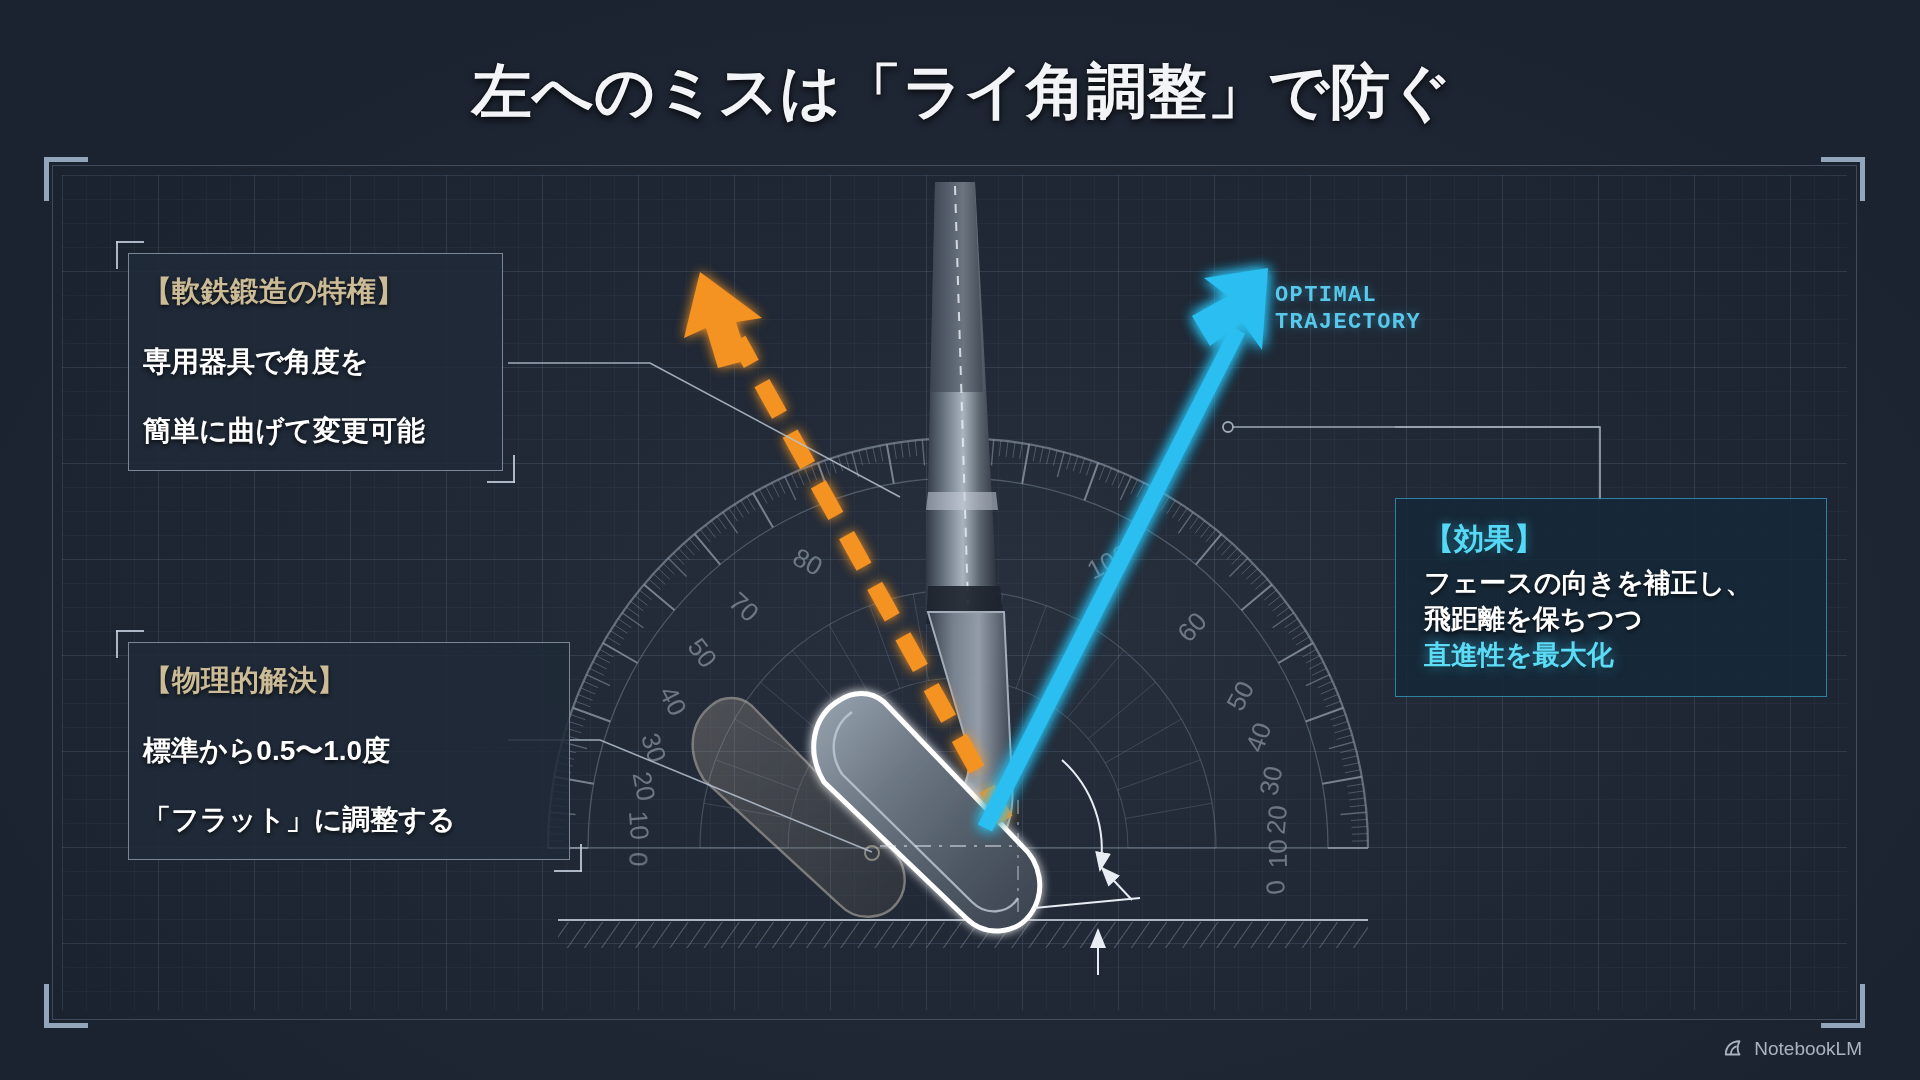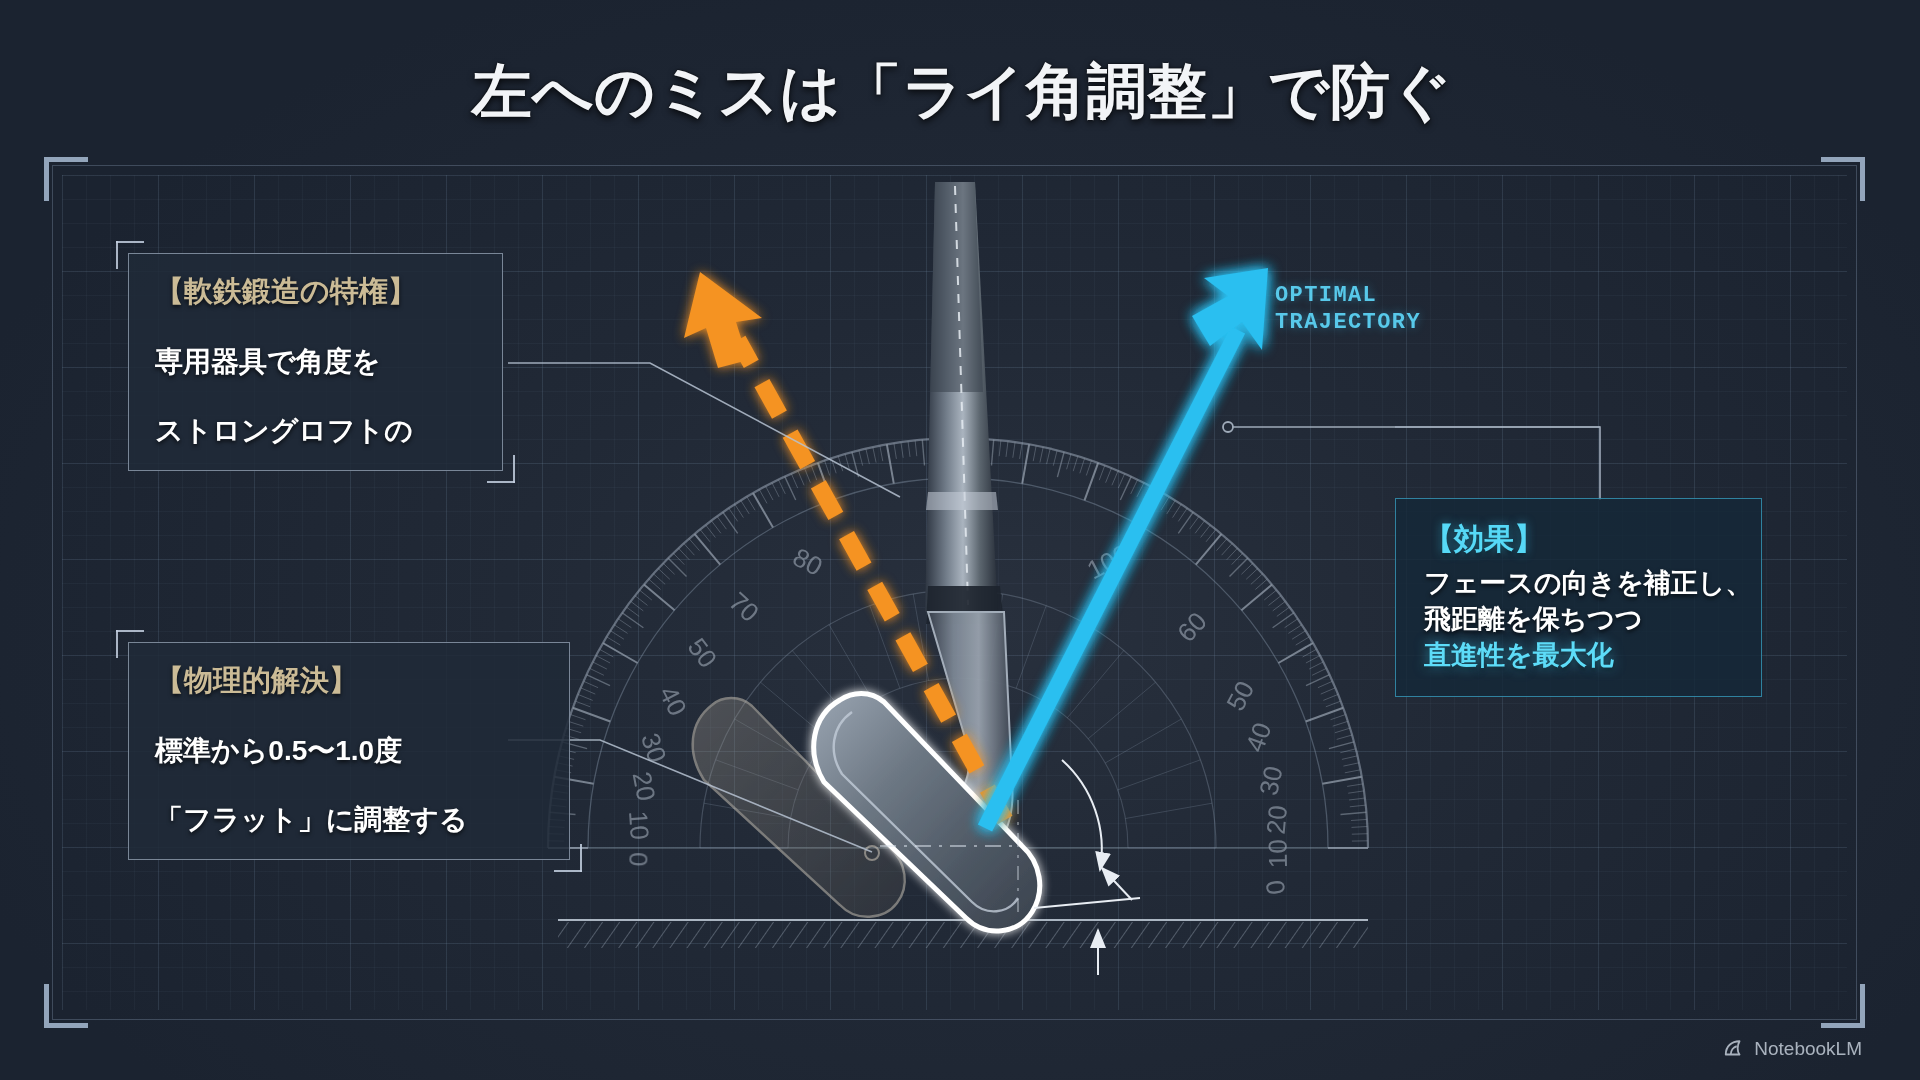--- a/index.html
+++ b/index.html
@@ -54,21 +54,21 @@
   }
 
   
   #art{ position:absolute; left:0; top:0; width:1920px; height:1080px; }
 
   
   .box{
     position:absolute;
     background:rgba(32,42,56,.86);
     border:1px solid rgba(178,192,210,.62);
-    padding:18px 22px 20px 26px;
+    padding:18px 22px 20px 14px;
   }
   .box .corner{ position:absolute; width:28px; height:28px; }
   .box .corner i{ position:absolute; background:rgba(196,208,224,.85); }
   .box .corner i.h{ height:2px; width:28px; }
   .box .corner i.v{ width:2px; height:28px; }
   .c-tl{ left:-13px; top:-13px; } .c-tl i.h{left:0;top:0;} .c-tl i.v{left:0;top:0;}
   .c-br{ right:-13px; bottom:-13px; } .c-br i.h{right:0;bottom:0;} .c-br i.v{right:0;bottom:0;}
 
   .box h3{
     font-size:29px; font-weight:bold; color:#cbbb96;
@@ -80,21 +80,21 @@
     text-shadow:0 2px 4px rgba(0,0,0,.75);
     white-space:nowrap;
     margin-top:32px;
   }
 
   #box-forging{ left:128px; top:253px; width:375px; }
   #box-physical{ left:128px; top:642px; width:442px; }
 
   
   #box-effect{
-    position:absolute; left:1395px; top:498px; width:367px;
+    position:absolute; left:1395px; top:498px; width:432px;
     background:rgba(20,40,56,.80);
     border:1px solid rgba(70,205,245,.55);
     padding:20px 22px 22px 28px;
   }
   #box-effect .corner i{ background:#4ad6f5; }
   #box-effect h3{
     font-size:30px; font-weight:bold; color:#56d9f7;
     text-shadow:0 0 10px rgba(60,200,240,.55), 0 2px 4px rgba(0,0,0,.7);
     margin-bottom:6px;
   }
@@ -514,21 +514,21 @@
     <span class="corner c-tl">
         <i class="h"></i>
         <i class="v"></i>
       </span>
     <span class="corner c-br">
         <i class="h"></i>
         <i class="v"></i>
       </span>
     <h3>【軟鉄鍛造の特権】</h3>
     <p>専用器具で角度を</p>
-    <p>ストロングロフトの</p>
+    <p>簡単に曲げて変更可能</p>
   </div>
 
   <div class="box" id="box-physical">
     <span class="corner c-tl">
         <i class="h"></i>
         <i class="v"></i>
       </span>
     <span class="corner c-br">
         <i class="h"></i>
         <i class="v"></i>

